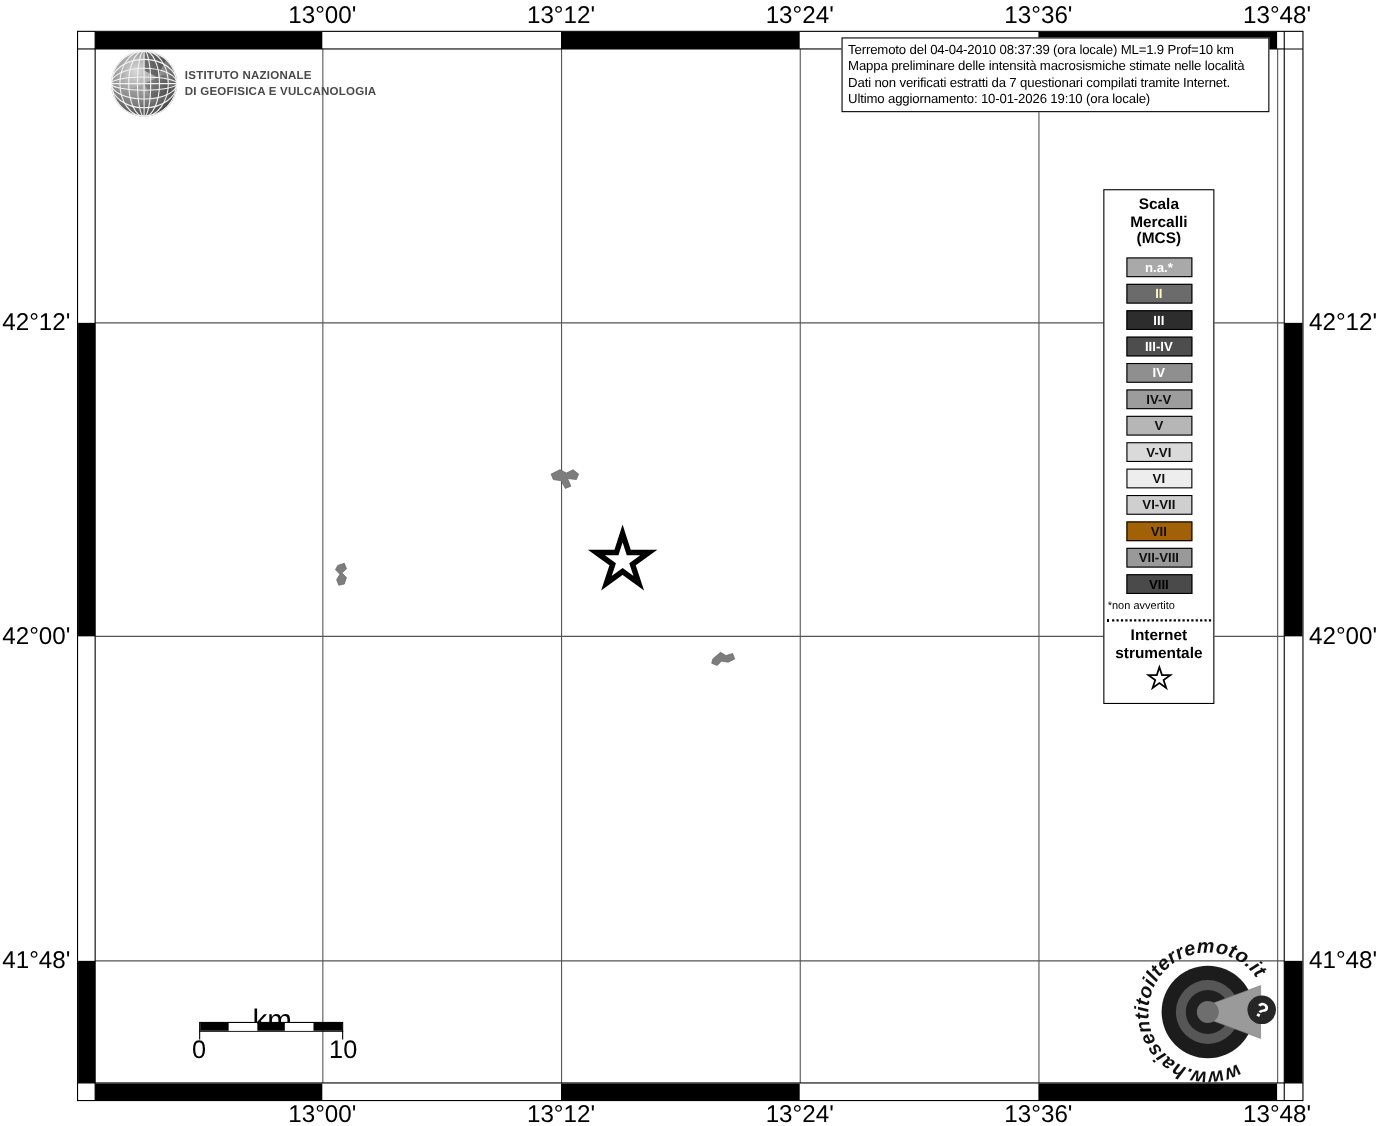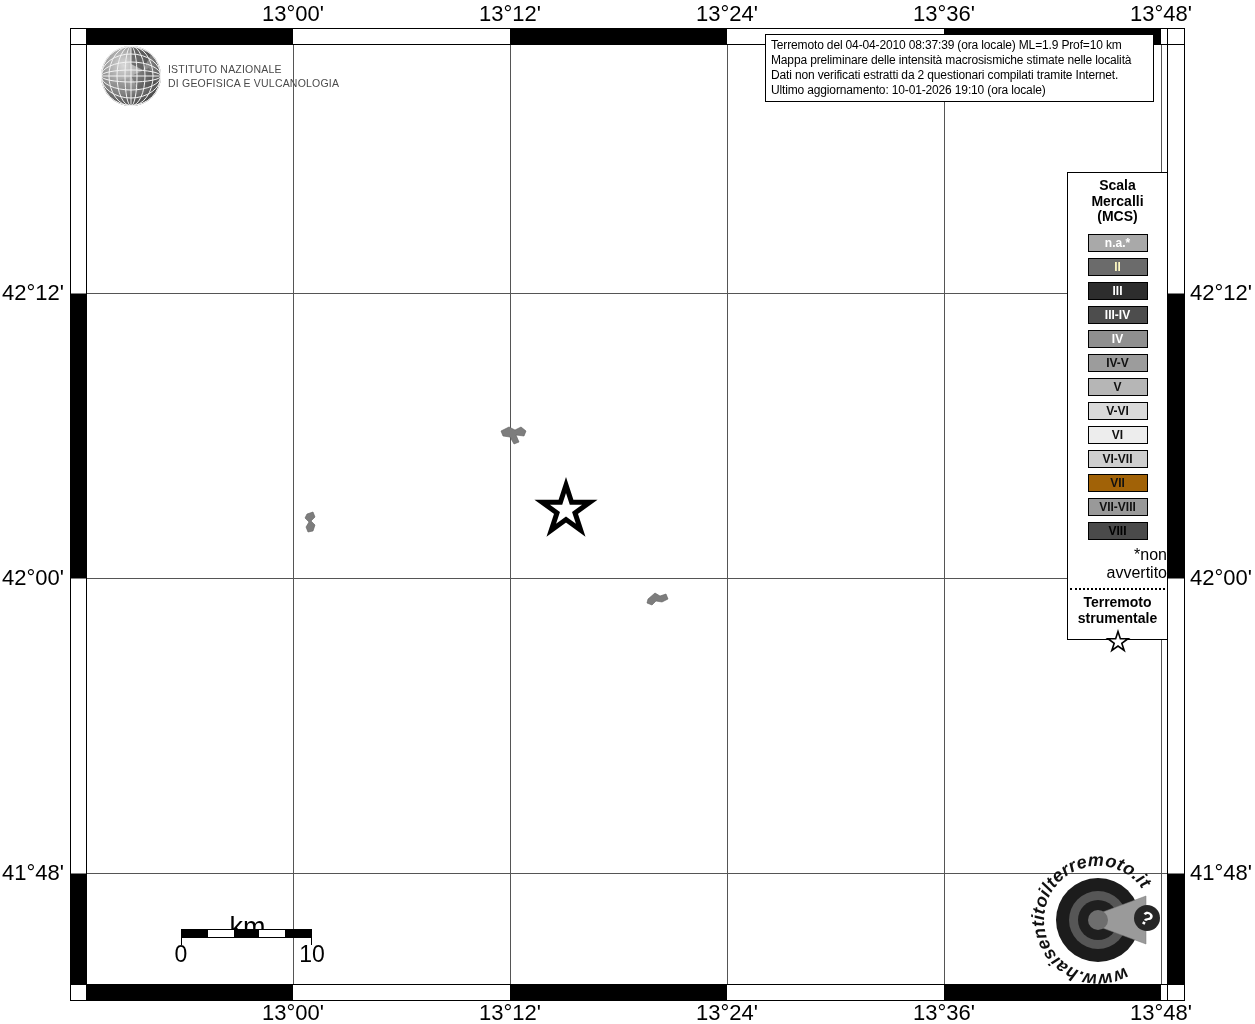--- a/index.html
+++ b/index.html
@@ -10,41 +10,41 @@
   .axis-label{
     position:absolute;font-size:22px;color:#000;white-space:nowrap;line-height:26px;
   }
   .lon-label{transform:translateX(-50%);}
   .lat-label-left{width:64px;text-align:right;transform:translateY(-50%);left:0;}
   .lat-label-right{left:1190px;transform:translateY(-50%);}
   #map-svg{position:absolute;left:0;top:0;}
   
   #ingv{position:absolute;left:99px;top:44px;width:320px;height:66px;}
   #ingv-text{
-    position:absolute;left:69px;top:19px;font-size:10.5px;font-weight:normal;color:#4a4a4a;
+    position:absolute;left:69px;top:19px;font-size:10.5px;font-weight:bold;color:#4a4a4a;
     line-height:13.5px;letter-spacing:.2px;white-space:nowrap;
   }
   
   #info-box{
     position:absolute;left:765px;top:34px;width:389px;height:68px;background:#fff;
     border:1px solid #000;box-sizing:border-box;padding:3px 5px;
     font-size:12px;line-height:15px;letter-spacing:-0.15px;white-space:nowrap;
   }
   
   #legend{
-    position:absolute;left:1067px;top:172px;width:101px;height:468px;background:#fff;
+    position:absolute;left:1003px;top:172px;width:101px;height:468px;background:#fff;
     border:1px solid #000;box-sizing:border-box;text-align:center;
   }
   #legend-title{margin-top:5px;font-size:14px;font-weight:bold;line-height:15.5px;}
   .mcs-swatch{
     width:60px;height:18px;margin:0 auto 6px auto;border:1px solid #000;box-sizing:border-box;
     font-size:12px;font-weight:bold;line-height:16px;text-align:center;
   }
   #legend-swatches{margin-top:9px;}
-  #legend-footnote{font-size:16px;text-align:right;padding-left:3px;margin-top:1px;}
+  #legend-footnote{font-size:10px;text-align:left;padding-left:3px;margin-top:1px;}
   #legend-divider{border:0;border-top:2px dotted #000;margin:6px 2px 4px 2px;}
   #legend-epicenter{font-size:14px;font-weight:bold;line-height:16px;}
   
   #scalebar-unit{position:absolute;left:190px;top:912px;width:115px;text-align:center;font-size:27px;}
   #scalebar{
     position:absolute;left:181px;top:929px;width:131px;height:9px;border:1px solid #000;
     box-sizing:border-box;display:flex;
   }
   #scalebar div{flex:1;}
   .sb-tick{position:absolute;top:937px;width:1px;height:8px;background:#000;}
@@ -164,21 +164,21 @@
     </svg>
     <div id="ingv-text">
       <div>ISTITUTO NAZIONALE</div>
       <div>DI GEOFISICA E VULCANOLOGIA</div>
     </div>
   </div>
 
   <div id="info-box">
     <div>Terremoto del 04-04-2010 08:37:39 (ora locale) ML=1.9 Prof=10 km</div>
     <div>Mappa preliminare delle intensità macrosismiche stimate nelle località</div>
-    <div>Dati non verificati estratti da 2 questionari compilati tramite Internet.</div>
+    <div>Dati non verificati estratti da 7 questionari compilati tramite Internet.</div>
     <div>Ultimo aggiornamento: 10-01-2026 19:10 (ora locale)</div>
   </div>
 
   <div id="legend">
     <div id="legend-title">
       <div>Scala</div>
       <div>Mercalli</div>
       <div>(MCS)</div>
     </div>
     <div id="legend-swatches">
@@ -192,21 +192,21 @@
       <div class="mcs-swatch" style="background: rgb(218, 218, 218); color: rgb(17, 17, 17);">V-VI</div>
       <div class="mcs-swatch" style="background: rgb(237, 237, 237); color: rgb(17, 17, 17);">VI</div>
       <div class="mcs-swatch" style="background: rgb(207, 207, 207); color: rgb(17, 17, 17);">VI-VII</div>
       <div class="mcs-swatch" style="background: #a16207; color: rgb(17, 17, 17);">VII</div>
       <div class="mcs-swatch" style="background: rgb(153, 153, 153); color: rgb(17, 17, 17);">VII-VIII</div>
       <div class="mcs-swatch" style="background: rgb(74, 74, 74); color: rgb(0, 0, 0);">VIII</div>
     </div>
     <div id="legend-footnote">*non avvertito</div>
     <hr id="legend-divider">
     <div id="legend-epicenter">
-      <div>Terremoto</div>
+      <div>Internet</div>
       <div>strumentale</div>
     </div>
     <svg width="30" height="26" viewBox="0 0 30 26" style="margin-top:3px">
       <path d="M15,2.5 L17.35,9.76 L24.99,9.76 L18.8,14.24 L21.17,21.49 L15,17 L8.83,21.49 L11.2,14.24 L5.01,9.76 L12.65,9.76 Z" fill="#fff" stroke="#000" stroke-width="1.6" stroke-miterlimit="12"></path>
     </svg>
   </div>
 
   <div id="scalebar-unit">km</div>
   <div id="scalebar">
     <div style="background:#000"></div>

